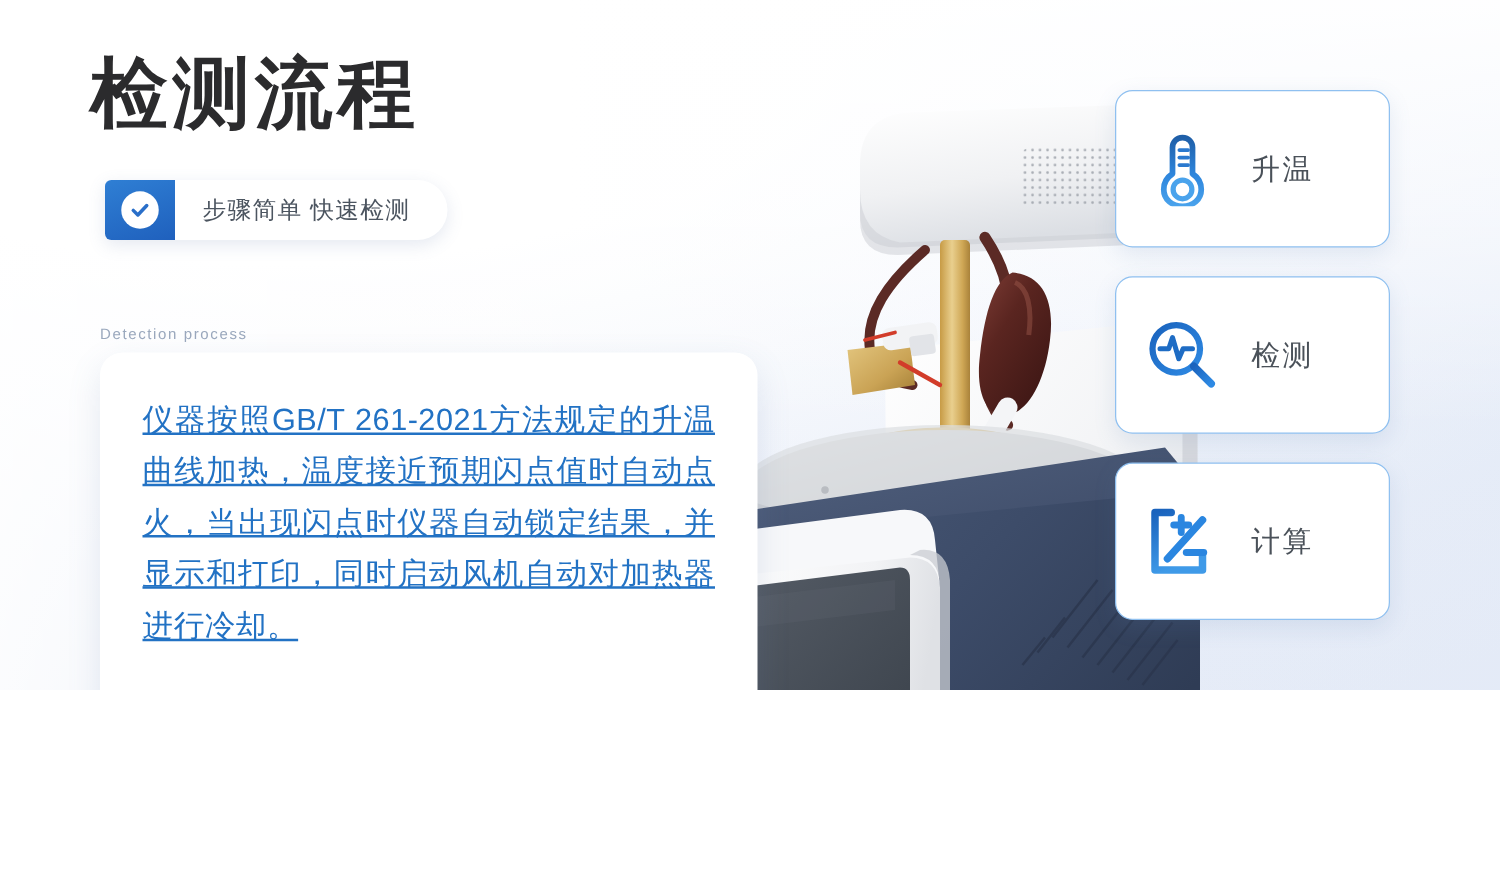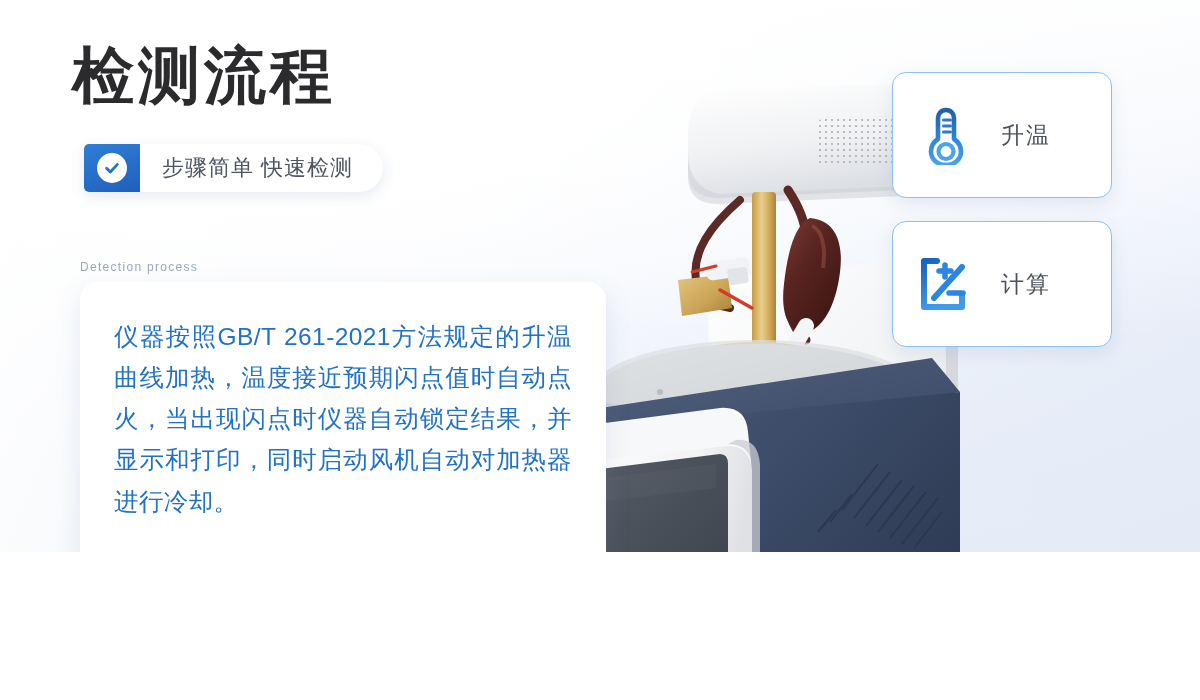--- a/index.html
+++ b/index.html
@@ -68,21 +68,21 @@
     background: #ffffff;
     display: flex;
     align-items: center;
     justify-content: center;
   }
   .check-circle svg { display: block; }
   .tagline-text {
     display: flex;
     align-items: center;
     padding: 0 30px 0 22px;
-    font-size: 22px;
+    font-size: 19px;
     color: #4c5560;
     letter-spacing: 1px;
     white-space: nowrap;
     text-align: center;
   }
 
   .subtitle-en {
     position: absolute;
     left: 80px;
     top: 220px;
@@ -104,20 +104,21 @@
     border-radius: 18px;
     box-shadow: 0 10px 26px rgba(105,130,175,0.16);
     padding: 34px 34px 20px 34px;
   }
   .desc-text {
     font-size: 24.5px;
     line-height: 1.68;
     color: #2272c4;
     letter-spacing: 0.4px;
     text-align: justify;
+    text-decoration: underline;
   }
 
   
   .feature-list {
     position: absolute;
     left: 892px;
     top: 72px;
     width: 220px;
     display: flex;
     flex-direction: column;
@@ -365,20 +366,36 @@
           <g stroke="#2a79cf" stroke-width="3" stroke-linecap="round">
             <path d="M24.5 15 L31.5 15"></path>
             <path d="M24.5 21 L31.5 21"></path>
             <path d="M24.5 27 L31.5 27"></path>
           </g>
         </svg>
       </span>
       <span class="feature-label">升温</span>
     </div>
 
+    <div class="feature-card">
+      <span class="feature-icon">
+        <svg width="58" height="58" viewBox="0 0 58 58">
+          <defs>
+            <linearGradient id="magG" x1="0" y1="0" x2="1" y2="1">
+              <stop offset="0" stop-color="#1a63bd"></stop>
+              <stop offset="1" stop-color="#2e8ae4"></stop>
+            </linearGradient>
+          </defs>
+          <circle cx="24" cy="24" r="19" fill="none" stroke="url(#magG)" stroke-width="5"></circle>
+          <path d="M38 38 L52 52" stroke="url(#magG)" stroke-width="6" stroke-linecap="round"></path>
+          <path d="M11 24 L18 24 L21 15 L26 32 L29.5 24 L37 24" fill="none" stroke="#1e6cc4" stroke-width="4" stroke-linecap="round" stroke-linejoin="round"></path>
+        </svg>
+      </span>
+      <span class="feature-label">检测</span>
+    </div>
 
     <div class="feature-card">
       <span class="feature-icon">
         <svg width="58" height="58" viewBox="0 0 58 58">
           <defs>
             <linearGradient id="calcG" x1="0" y1="0" x2="0.3" y2="1">
               <stop offset="0" stop-color="#1a63bd"></stop>
               <stop offset="1" stop-color="#3f9ae8"></stop>
             </linearGradient>
           </defs>

